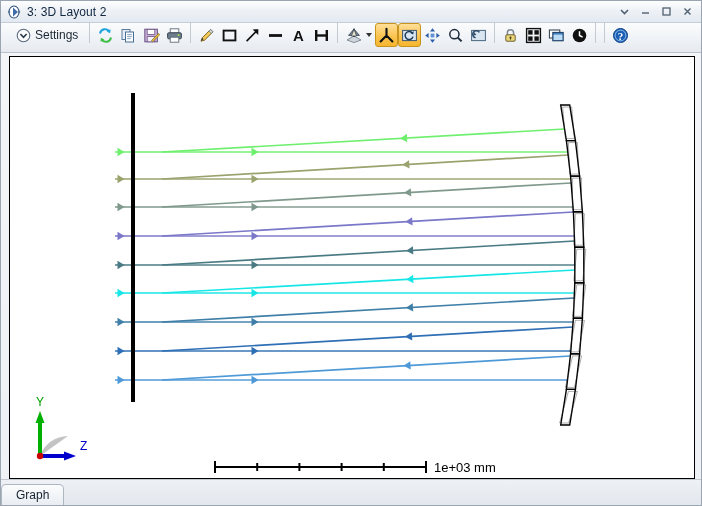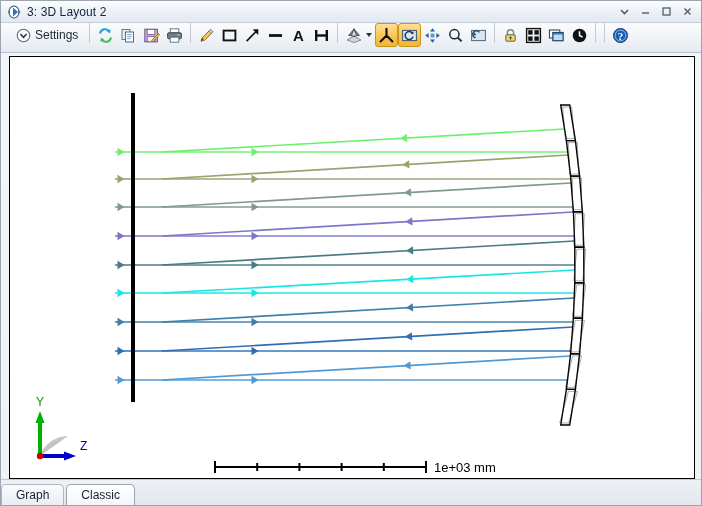--- a/index.html
+++ b/index.html
@@ -487,18 +487,15 @@
         <text x="30" y="349" font-family="Liberation Sans, sans-serif" font-size="12" fill="#00a000" text-anchor="middle">Y</text>
         <text x="70" y="393" font-family="Liberation Sans, sans-serif" font-size="12" fill="#0000cc">Z</text>
       </g>
     </svg>
   </div>
 
   <div class="tabbar">
     <div class="tab">
       <span>Graph</span>
     </div>
-    <div class="tab selected">
-      <span>Classic</span>
-    </div>
   </div>
 
 </div>
 
 </body></html>

